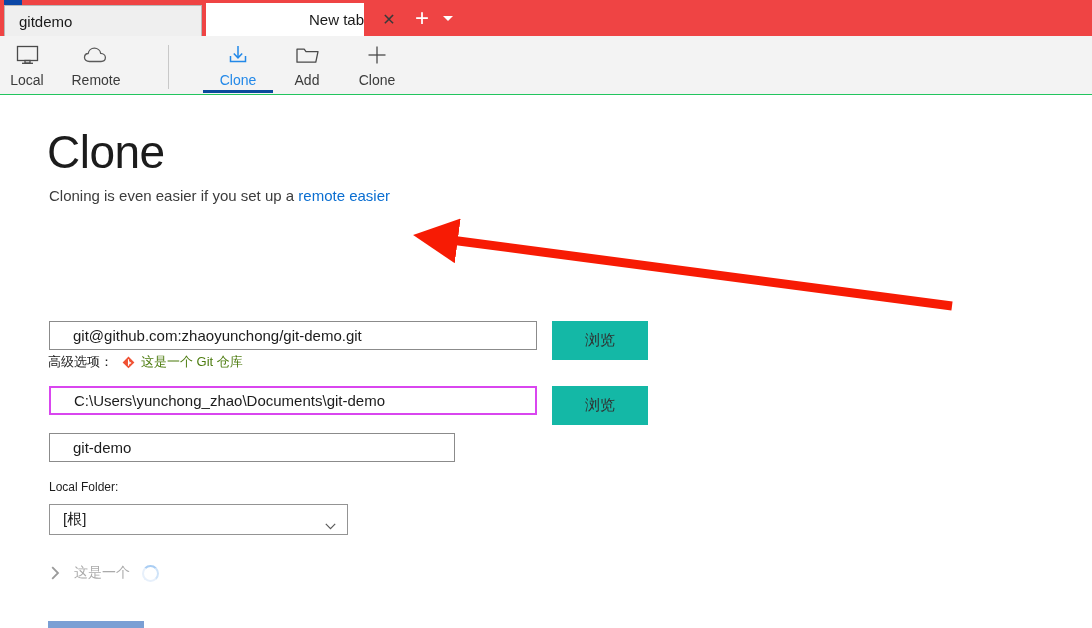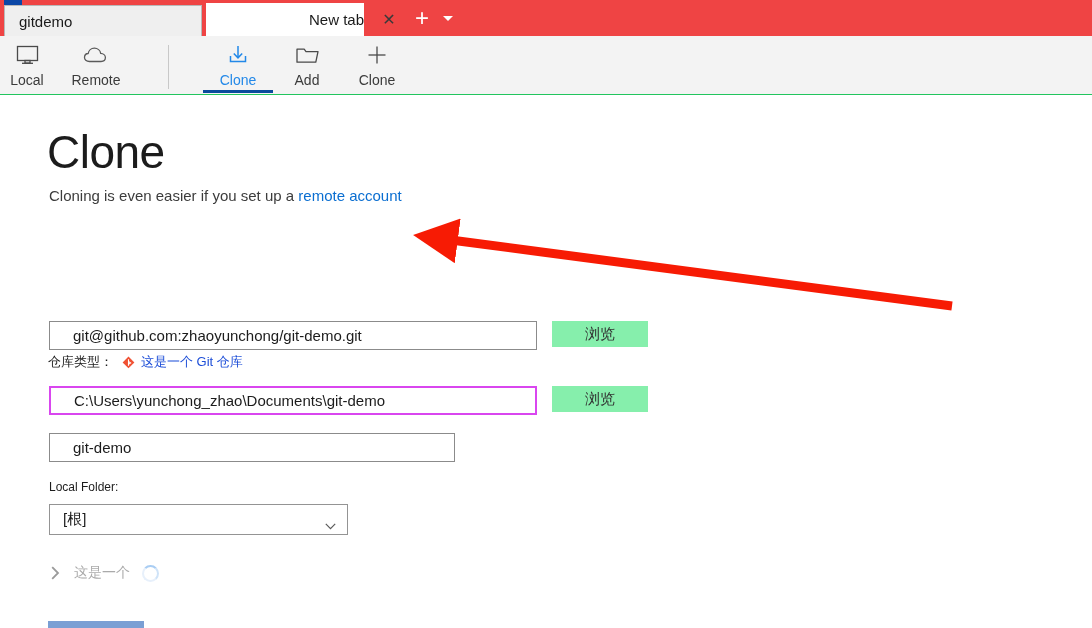--- a/index.html
+++ b/index.html
@@ -203,22 +203,22 @@
   .text-input.focused { border: 2px solid #d946ef; }
 
   #url-input   { left: 49px; top: 226px; width: 488px; }
   #path-input  { left: 49px; top: 291px; width: 488px; }
   #name-input  { left: 49px; top: 338px; width: 406px; }
 
   .browse-button {
     position: absolute;
     box-sizing: border-box;
     width: 96px;
-    height: 26px;
-    background: #86efac;
+    height: 39px;
+    background: #14b8a6;
     border: none;
     font-family: Liberation Serif, serif;
     font-size: 15px;
     color: #303030;
     display: flex;
     align-items: center;
     justify-content: center;
     cursor: pointer;
   }
   #browse-url  { left: 552px; top: 226px; }
@@ -233,21 +233,21 @@
     font-size: 13px;
     white-space: nowrap;
   }
   #repo-type-label { color: #1c1c1c; margin-right: 9px; }
   #git-diamond-icon {
     width: 13px;
     height: 13px;
     margin-right: 6px;
     position: relative;
   }
-  #repo-type-value { color: #1d4ed8; }
+  #repo-type-value { color: #4d7c0f; }
 
   #local-folder-label {
     position: absolute;
     left: 49px;
     top: 385px;
     font-size: 12px;
     color: #1c1c1c;
   }
   #local-folder-select {
     position: absolute;
@@ -403,29 +403,29 @@
   </div>
 
   <div id="tb-clone-underline"></div>
 </div>
 
 <div id="content">
 
   <div id="page-title">Clone</div>
 
   <div id="subtitle">
-    <span>Cloning is even easier if you set up a </span><a>remote account</a>
+    <span>Cloning is even easier if you set up a </span><a>remote easier</a>
   </div>
 
   <div class="text-input" id="url-input" title="URL">git@github.com:zhaoyunchong/git-demo.git</div>
 
   <div class="browse-button" id="browse-url">浏览</div>
 
   <div id="repo-type-row">
-    <span id="repo-type-label">仓库类型：</span>
+    <span id="repo-type-label">高级选项：</span>
     <span id="git-diamond-icon">
       <svg width="13" height="13" viewBox="0 0 13 13">
         <rect x="6.5" y="0.6" width="8.3" height="8.3" transform="rotate(45 6.5 0.6)" fill="#f05133"></rect>
         <path d="M6.5 3.3 L6.5 9.7 M6.5 5.4 L8.6 7.0 L6.5 8.3" stroke="#ffffff" stroke-width="1.1" fill="none"></path>
       </svg>
     </span>
     <span id="repo-type-value">这是一个 Git 仓库</span>
   </div>
 
   <div class="text-input focused" id="path-input" title="Local path">C:\Users\yunchong_zhao\Documents\git-demo</div>

